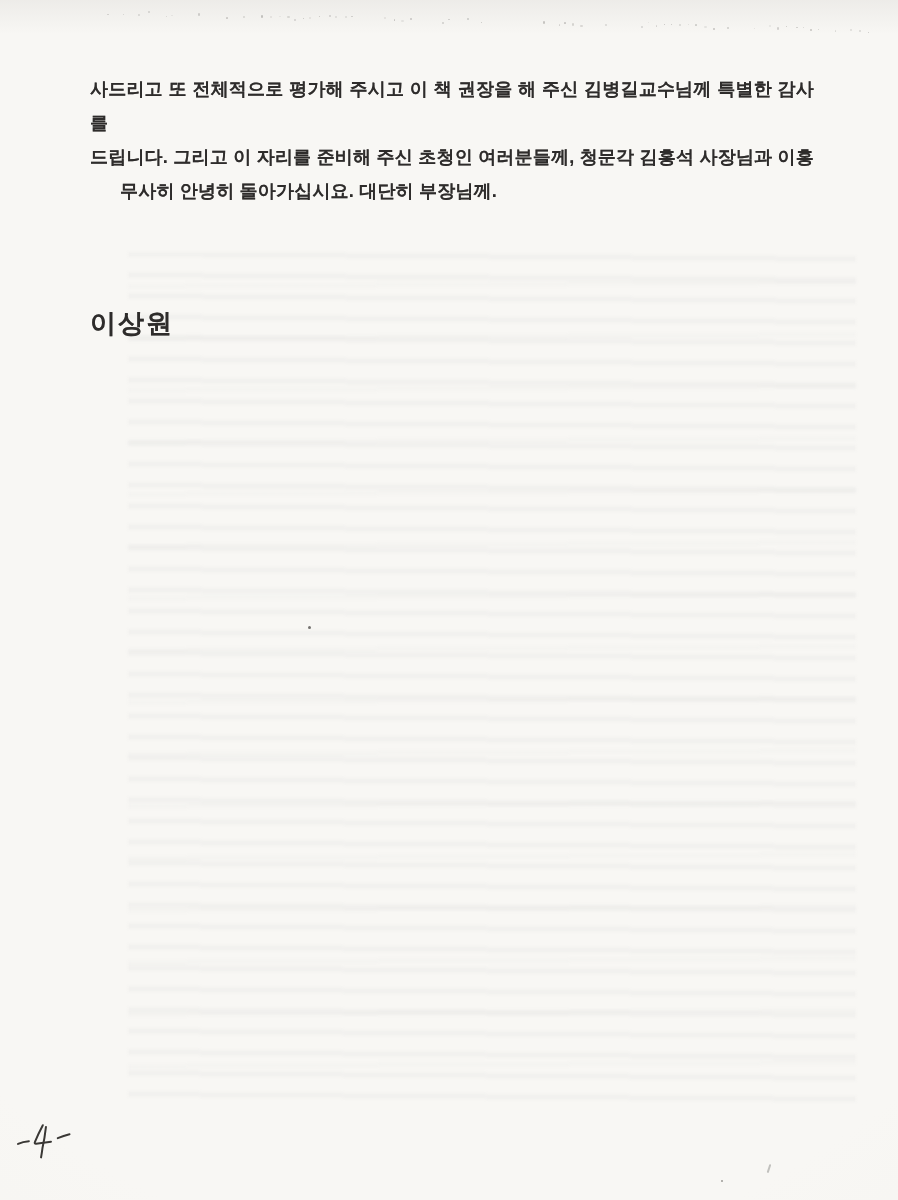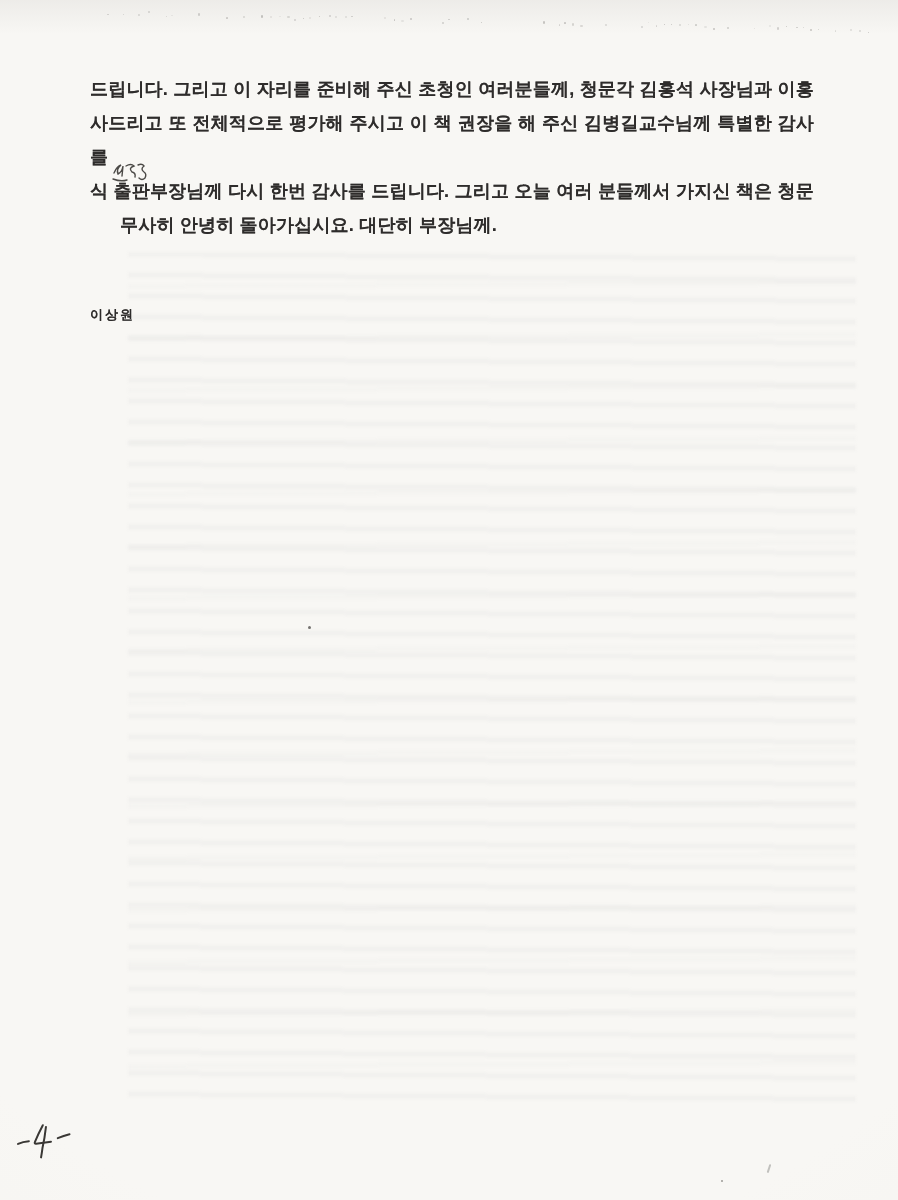--- a/index.html
+++ b/index.html
@@ -37,21 +37,21 @@
   .closing-line{text-indent:30px;}
   .annotated-word{position:relative;}
   
   .hand-annotation{
     position:absolute;left:-4px;top:-22px;width:46px;height:26px;
     pointer-events:none;
   }
   .hand-annotation svg{display:block;}
   .signature{
     position:absolute;left:90px;top:306px;
-    color:var(--ink);font-size:13px;font-weight:700;letter-spacing:2px;
+    color:var(--ink);font-size:26px;font-weight:700;letter-spacing:2px;
     text-shadow:0 0 0.5px rgba(46,44,43,0.55);
   }
   
   .ghost-bleed{
     position:absolute;left:128px;top:252px;width:728px;height:860px;
     background:
       repeating-linear-gradient(0.4deg, transparent 0 15px, rgba(104,108,122,0.040) 15px 21px),
       repeating-linear-gradient(-0.3deg, transparent 0 47px, rgba(104,108,122,0.025) 47px 52px);
     filter:blur(1.6px);
     pointer-events:none;
@@ -131,32 +131,22 @@
       <i style="left:817.8px;top:28.5px;width:1.5px;height:1.5px;opacity:0.29"></i>
       <i style="left:834.6px;top:30.1px;width:1.8px;height:1.8px;opacity:0.20"></i>
       <i style="left:849.9px;top:29.1px;width:1.9px;height:1.9px;opacity:0.19"></i>
       <i style="left:859.0px;top:29.8px;width:1.9px;height:1.9px;opacity:0.22"></i>
       <i style="left:868.0px;top:31.6px;width:1.2px;height:1.2px;opacity:0.36"></i>
     </div>
 
   <div class="ghost-bleed"></div>
 
   <div class="letter-body">
+    <div class="line just">사드리고 또 전체적으로 평가해 주시고 이 책 권장을 해 주신 김병길교수님께 특별한 감사를</div>
     <div class="line just">드립니다. 그리고 이 자리를 준비해 주신 초청인 여러분들께, 청문각 김홍석 사장님과 이홍</div>
-    <div class="line just">사드리고 또 전체적으로 평가해 주시고 이 책 권장을 해 주신 김병길교수님께 특별한 감사를</div>
-    <div class="line just"><span>식 </span><span class="annotated-word"><span>출판</span><span class="hand-annotation" title="편집">
-          <svg width="46" height="26" viewBox="0 0 46 26">
-            <g fill="none" stroke="#3a3835" stroke-width="1.4" stroke-linecap="round" opacity="0.9">
-              <path d="M4 14 q3 -7 7 -8 q-5 4 -3 9 q4 -2 5 -8 l-1 10"></path>
-              <path d="M16 7 q5 -3 8 0 q-6 2 -2 6 q4 1 3 5"></path>
-              <path d="M28 6 q4 -2 6 1 q-4 3 0 6 q3 2 1 6 q-3 3 -6 0"></path>
-              <path d="M3 20 q8 3 14 1"></path>
-            </g>
-          </svg>
-        </span></span><span>부장님께 다시 한번 감사를 드립니다. 그리고 오늘 여러 분들께서 가지신 책은 청문</span></div>
     <div class="line closing-line">무사히 안녕히 돌아가십시요. 대단히 부장님께.</div>
   </div>
 
   <div class="signature">이상원</div>
 
   <div class="page-number" title="-4-">
     <svg width="64" height="48" viewBox="0 0 64 48">
       <g fill="none" stroke="#3a3835" stroke-width="2" stroke-linecap="round">
         <path d="M4 24 q5 -2 11 -2"></path>
         <path d="M30 7 Q25 15 21 23 Q20 25 22 25 L37 24"></path>

